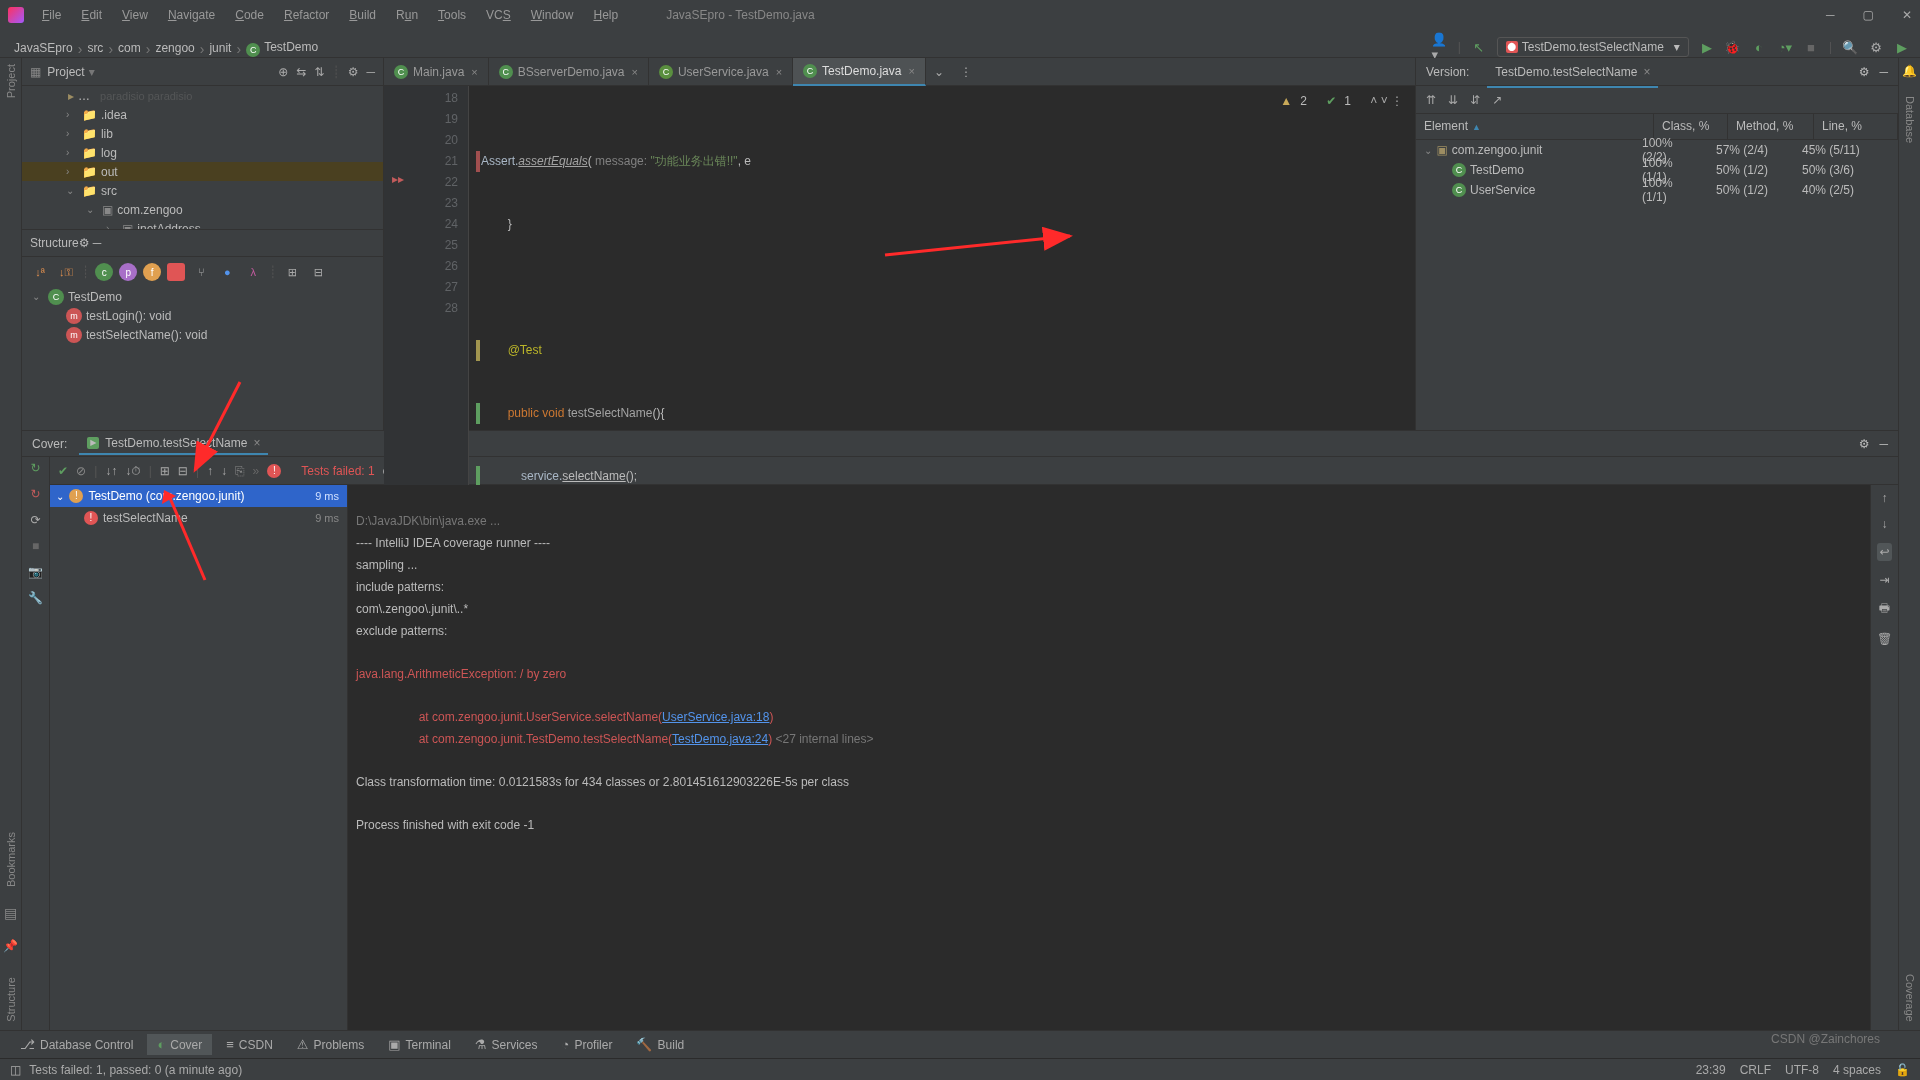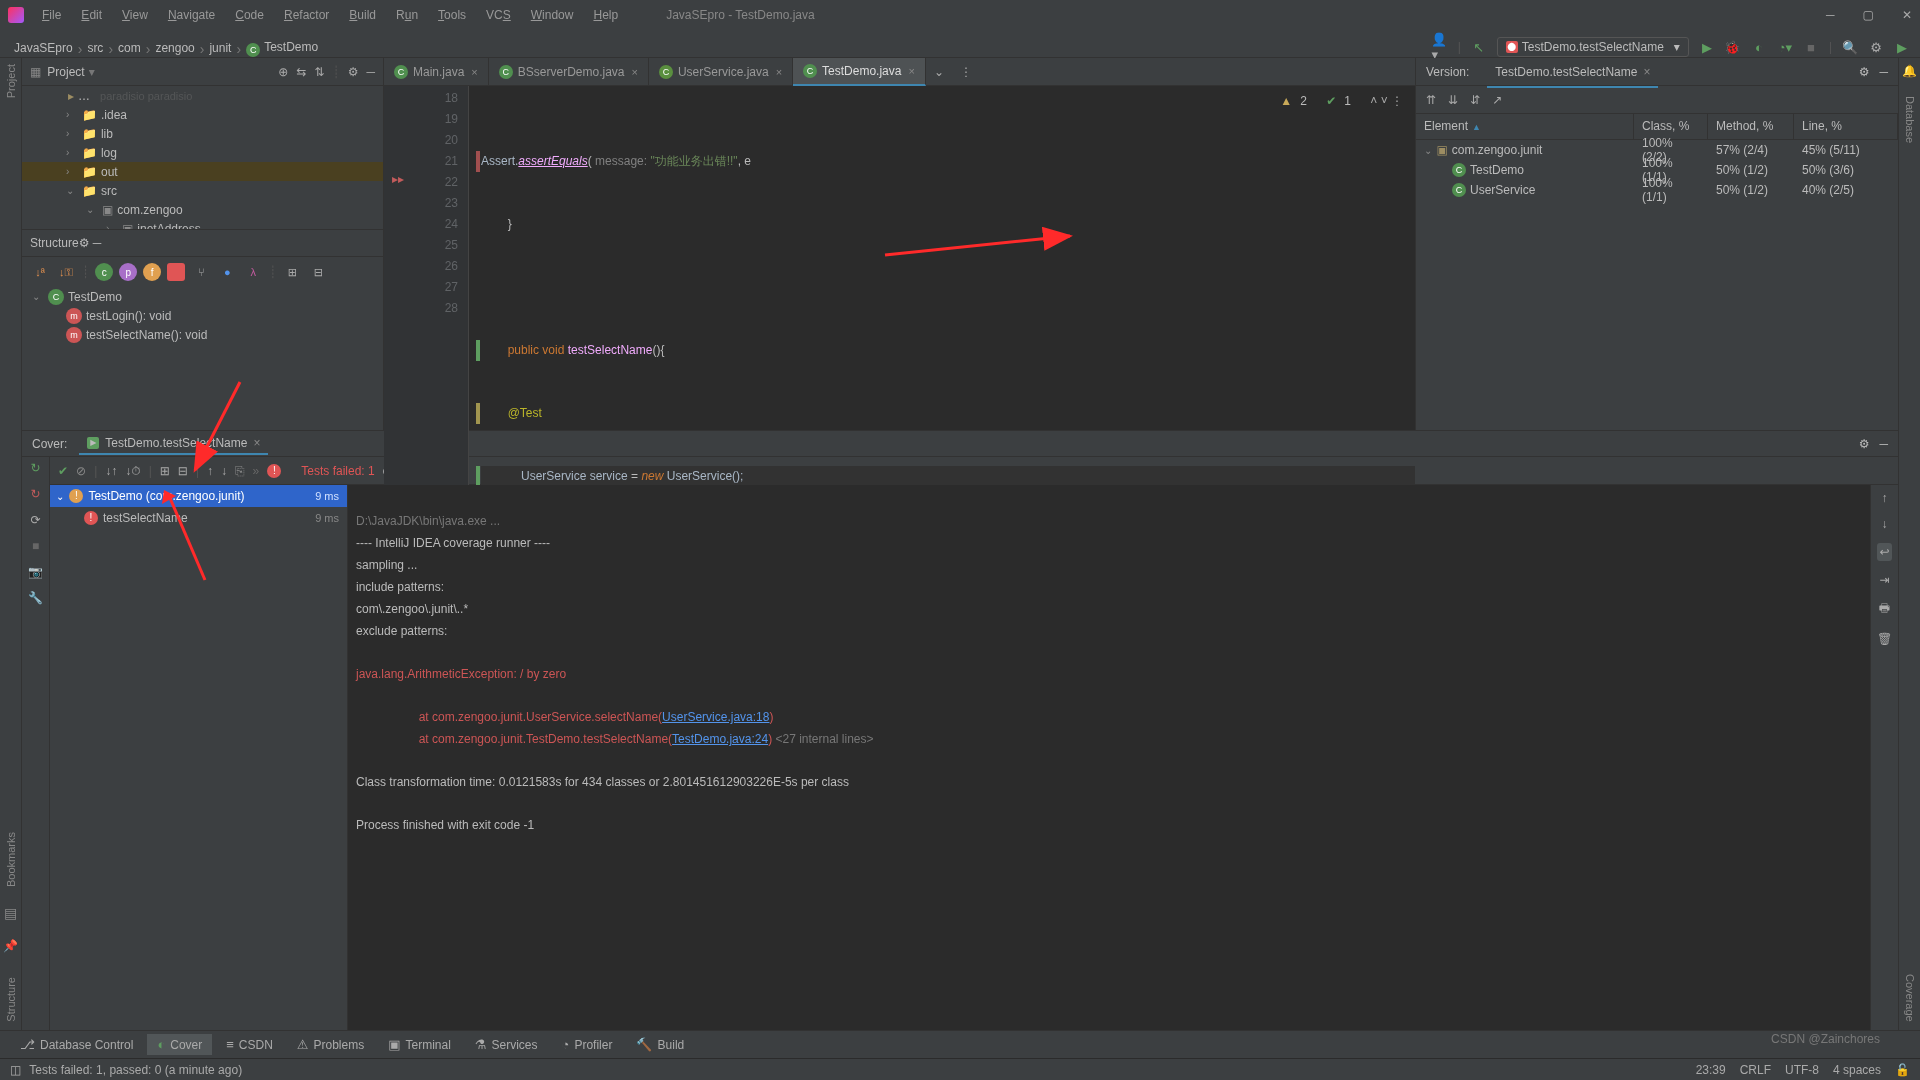--- a/index.html
+++ b/index.html
@@ -65,38 +65,38 @@
 .gutter .ln{height:21px;position:relative}
 .codelines{flex:1;padding-top:2px;line-height:21px;white-space:pre;padding-left:12px;position:relative}
 .codelines .marker{position:absolute;left:-5px;top:0;width:4px;height:21px}
 .mk-r{background:#a14f4f}
 .mk-y{background:#a1954f}
 .mk-g{background:#5e9e60}
 .kw{color:#cc7832}
 .ann{color:#bbb529}
 .str{color:#6a8759}
 .cls2{color:#a9b7c6}
-.mtd{color:#f0abfc}
+.mtd{color:#a3a3a3}
 .ital{font-style:italic;color:#cc7832}
 .par{color:#808080}
 .cursor-ln{background:#323232}
 .warnbar{position:absolute;right:6px;top:3px;display:flex;gap:8px;align-items:center;background:#2b2b2b;padding:2px 6px;font-size:12px}
 .warnbar .wrn{color:#c9a959}
 .warnbar .ok{color:#5e9e60}
 .coverage{width:483px;background:#3c3f41;border-left:1px solid #323232;display:flex;flex-direction:column}
 .covhdr{height:28px;display:flex;align-items:center;padding:0 10px;border-bottom:1px solid #323232}
 .covhdr .ttl{color:#bbb}
 .covtab{margin-left:18px;padding:4px 8px;color:#bbb;position:relative}
 .covtab::after{content:"";position:absolute;bottom:-5px;left:0;right:0;height:2px;background:#3e86b0}
 .covtab .x{color:#888;margin-left:6px}
 .covtools{height:28px;display:flex;align-items:center;padding:0 10px;gap:12px;border-bottom:1px solid #323232;color:#aaa}
 .covtable{flex:1}
 .covth{height:26px;display:flex;border-bottom:1px solid #323232;background:#3c3f41}
 .covth>div{padding:5px 8px;color:#bbb;border-right:1px solid #323232}
-.covth .c1{width:218px}
+.covth .c1{width:238px}
 .covth .c2{width:74px}
 .covth .c3{width:86px}
 .covth .c4{flex:1}
 .covth .sortup{color:#3e86b0;font-size:9px;margin-left:4px}
 .covrow{height:20px;display:flex;align-items:center;color:#bbb}
 .covrow>div{padding:0 8px}
 .covrow .c1{width:218px;display:flex;align-items:center;gap:4px}
 .covrow .c2{width:74px}
 .covrow .c3{width:86px}
 .covrow .c4{flex:1}
@@ -344,23 +344,22 @@
       <div class="ln">25</div>
       <div class="ln">26</div>
       <div class="ln">27</div>
       <div class="ln">28</div>
      </div>
      <div class="codelines">
        <div class="warnbar"><span class="wrn">▲</span><span>2</span>&nbsp;<span class="ok">✔</span><span>1</span>&nbsp;<span style="color:#aaa">˄ ˅ ⋮</span></div>
        <div style="position:relative"><span class="marker mk-r"></span><span class="cls2">Assert.</span><span class="mtd" style="font-style:italic;text-decoration:underline">assertEquals</span><span>(</span> <span class="par">message:</span> <span class="str">"功能业务出错!!"</span><span>, e</span></div>
        <div style="position:relative"><span>        }</span></div>
        <div>&nbsp;</div>
+       <div style="position:relative"><span class="marker mk-y" style="top:0"></span>        <span class="ann">@Test</span></div>
        <div style="position:relative"><span class="marker mk-g"></span>        <span class="kw">public void </span><span class="mtd">testSelectName</span><span>(){</span></div>
-       <div style="position:relative"><span class="marker mk-y" style="top:0"></span>        <span class="ann">@Test</span></div>
-       <div class="cursor-ln" style="position:relative"><span class="marker mk-g"></span>            <span class="cls2">UserService service</span> = <span class="ital">new </span><span class="cls2">UserService();</span></div>
        <div style="position:relative"><span class="marker mk-g"></span>            <span class="cls2">service.</span><span style="text-decoration:underline">selectName</span><span>();</span></div>
        <div style="position:relative"><span>        }</span></div>
        <div style="position:relative"><span>    }</span></div>
        <div>&nbsp;</div>
        <div>&nbsp;</div>
      </div>
     </div>
    </div>
 
    <div class="coverage">

